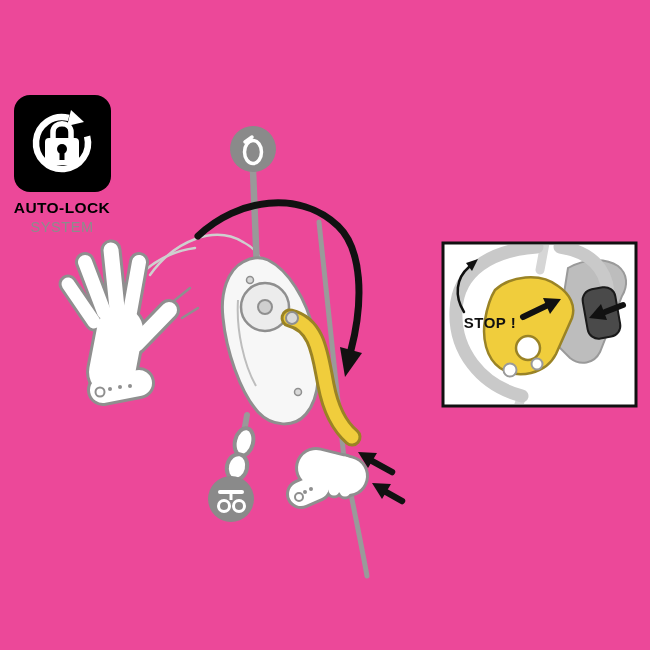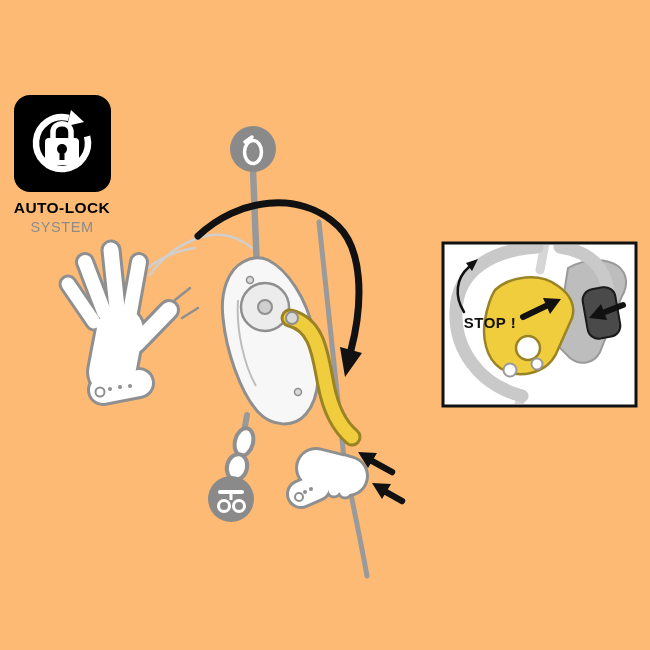--- a/index.html
+++ b/index.html
@@ -8,21 +8,21 @@
     width: 650px;
     height: 650px;
     background: #ffffff;
     font-family: "Liberation Sans", sans-serif;
     overflow: hidden;
   }
   .stage {
     position: relative;
     width: 650px;
     height: 650px;
-    background: #fdba74;
+    background: #ec4899;
   }
   svg { display: block; }
   text { user-select: none; }
   .badge-title   { font-weight: bold; font-size: 15.5px; letter-spacing: 0.4px; fill: #000000; }
   .badge-sub     { font-size: 14.5px; letter-spacing: 0.6px; fill: #8c8c8c; }
   .stop-text     { font-weight: bold; font-size: 15px; letter-spacing: 0.5px; fill: #111111; }
 </style>
 </head>
 <body>
 

